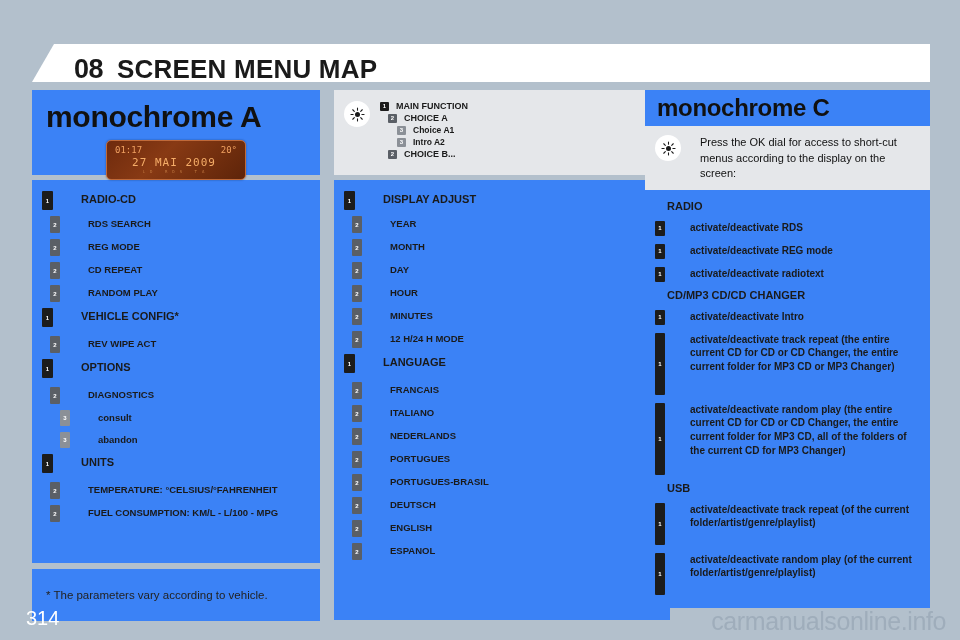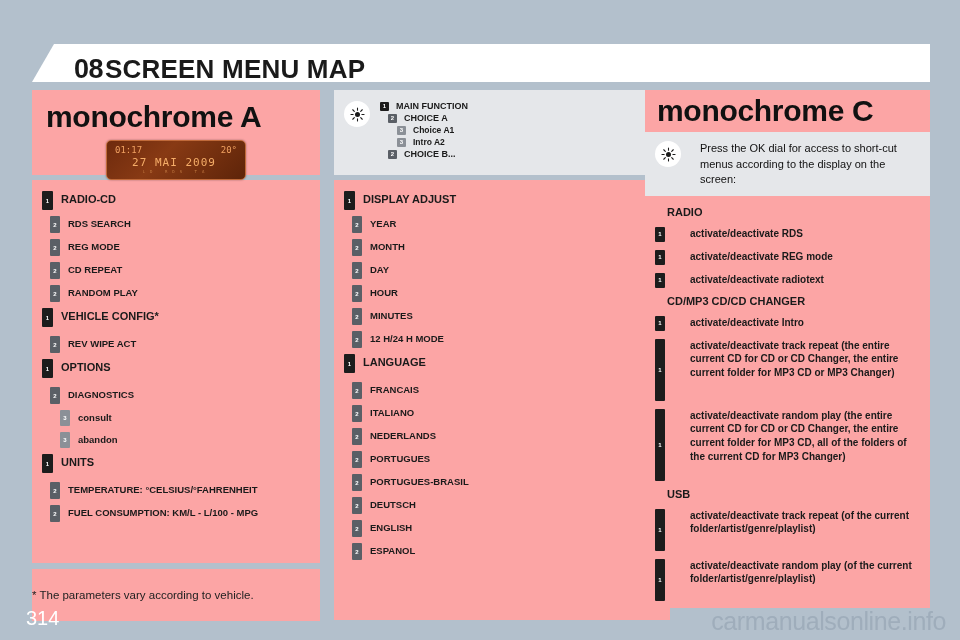--- a/index.html
+++ b/index.html
@@ -31,21 +31,21 @@
     background: #ffffff;
     clip-path: polygon(22px 0, 100% 0, 100% 100%, 0 100%);
   }
   .header-inner {
     position: absolute;
     left: 74px;
     top: 44px;
     height: 50px;
     display: flex;
     align-items: center;
-    gap: 2px;
+    gap: 14px;
   }
   .chapter-num {
     font-size: 27px;
     font-weight: bold;
     color: #1a1a1a;
     letter-spacing: -0.5px;
   }
   .chapter-title {
     font-size: 26px;
     font-weight: bold;
@@ -55,21 +55,21 @@
 
   
   .col {
     position: absolute;
   }
   .col-left   { left: 32px;  top: 90px; width: 288px; }
   .col-mid    { left: 334px; top: 90px; width: 336px; }
   .col-right  { left: 645px; top: 90px; width: 285px; }
 
   .panel {
-    background: #fca5a5;
+    background: #3b82f6;
     box-sizing: border-box;
   }
   .panel.gray {
     background: #e5e7ea;
   }
 
   
   .mono-title {
     font-size: 30px;
     font-weight: bold;
@@ -121,29 +121,30 @@
     font-size: 4px; color: #c07840; letter-spacing: 5px;
   }
 
   
   .panel-list {
     padding: 10px 10px 12px 10px;
   }
   .panel-a-list  { height: 383px; }
   .panel-note    { height: 52px; margin-top: 6px; display: flex; align-items: center; }
   .note-text {
-    font-size: 11.5px; color: #222; 
+    font-size: 11.5px; color: #222; padding-left: 14px;
   }
 
   
   .row {
     display: flex;
     align-items: flex-start;
     margin-bottom: 5px;
     position: relative;
+    gap: 20px;
   }
   .marker {
     flex: 0 0 auto;
     width: 10px;
     min-height: 17px;
     color: #ffffff;
     font-size: 6px;
     font-weight: bold;
     display: flex;
     align-items: center;
@@ -209,21 +210,21 @@
   .lr3 .lt { font-size: 8.5px; }
 
   .panel-mid-list { height: 440px; }
 
   
   .panel-c {
     height: 518px;
     padding: 0;
   }
   .mono-c-title {
-    font-size: 30px;
+    font-size: 24px;
     font-weight: bold;
     color: #111;
     padding: 4px 0 4px 12px;
     letter-spacing: -0.3px;
   }
   .c-note {
     background: #e5e7ea;
     display: flex;
     align-items: flex-start;
     padding: 8px 10px 8px 10px;

